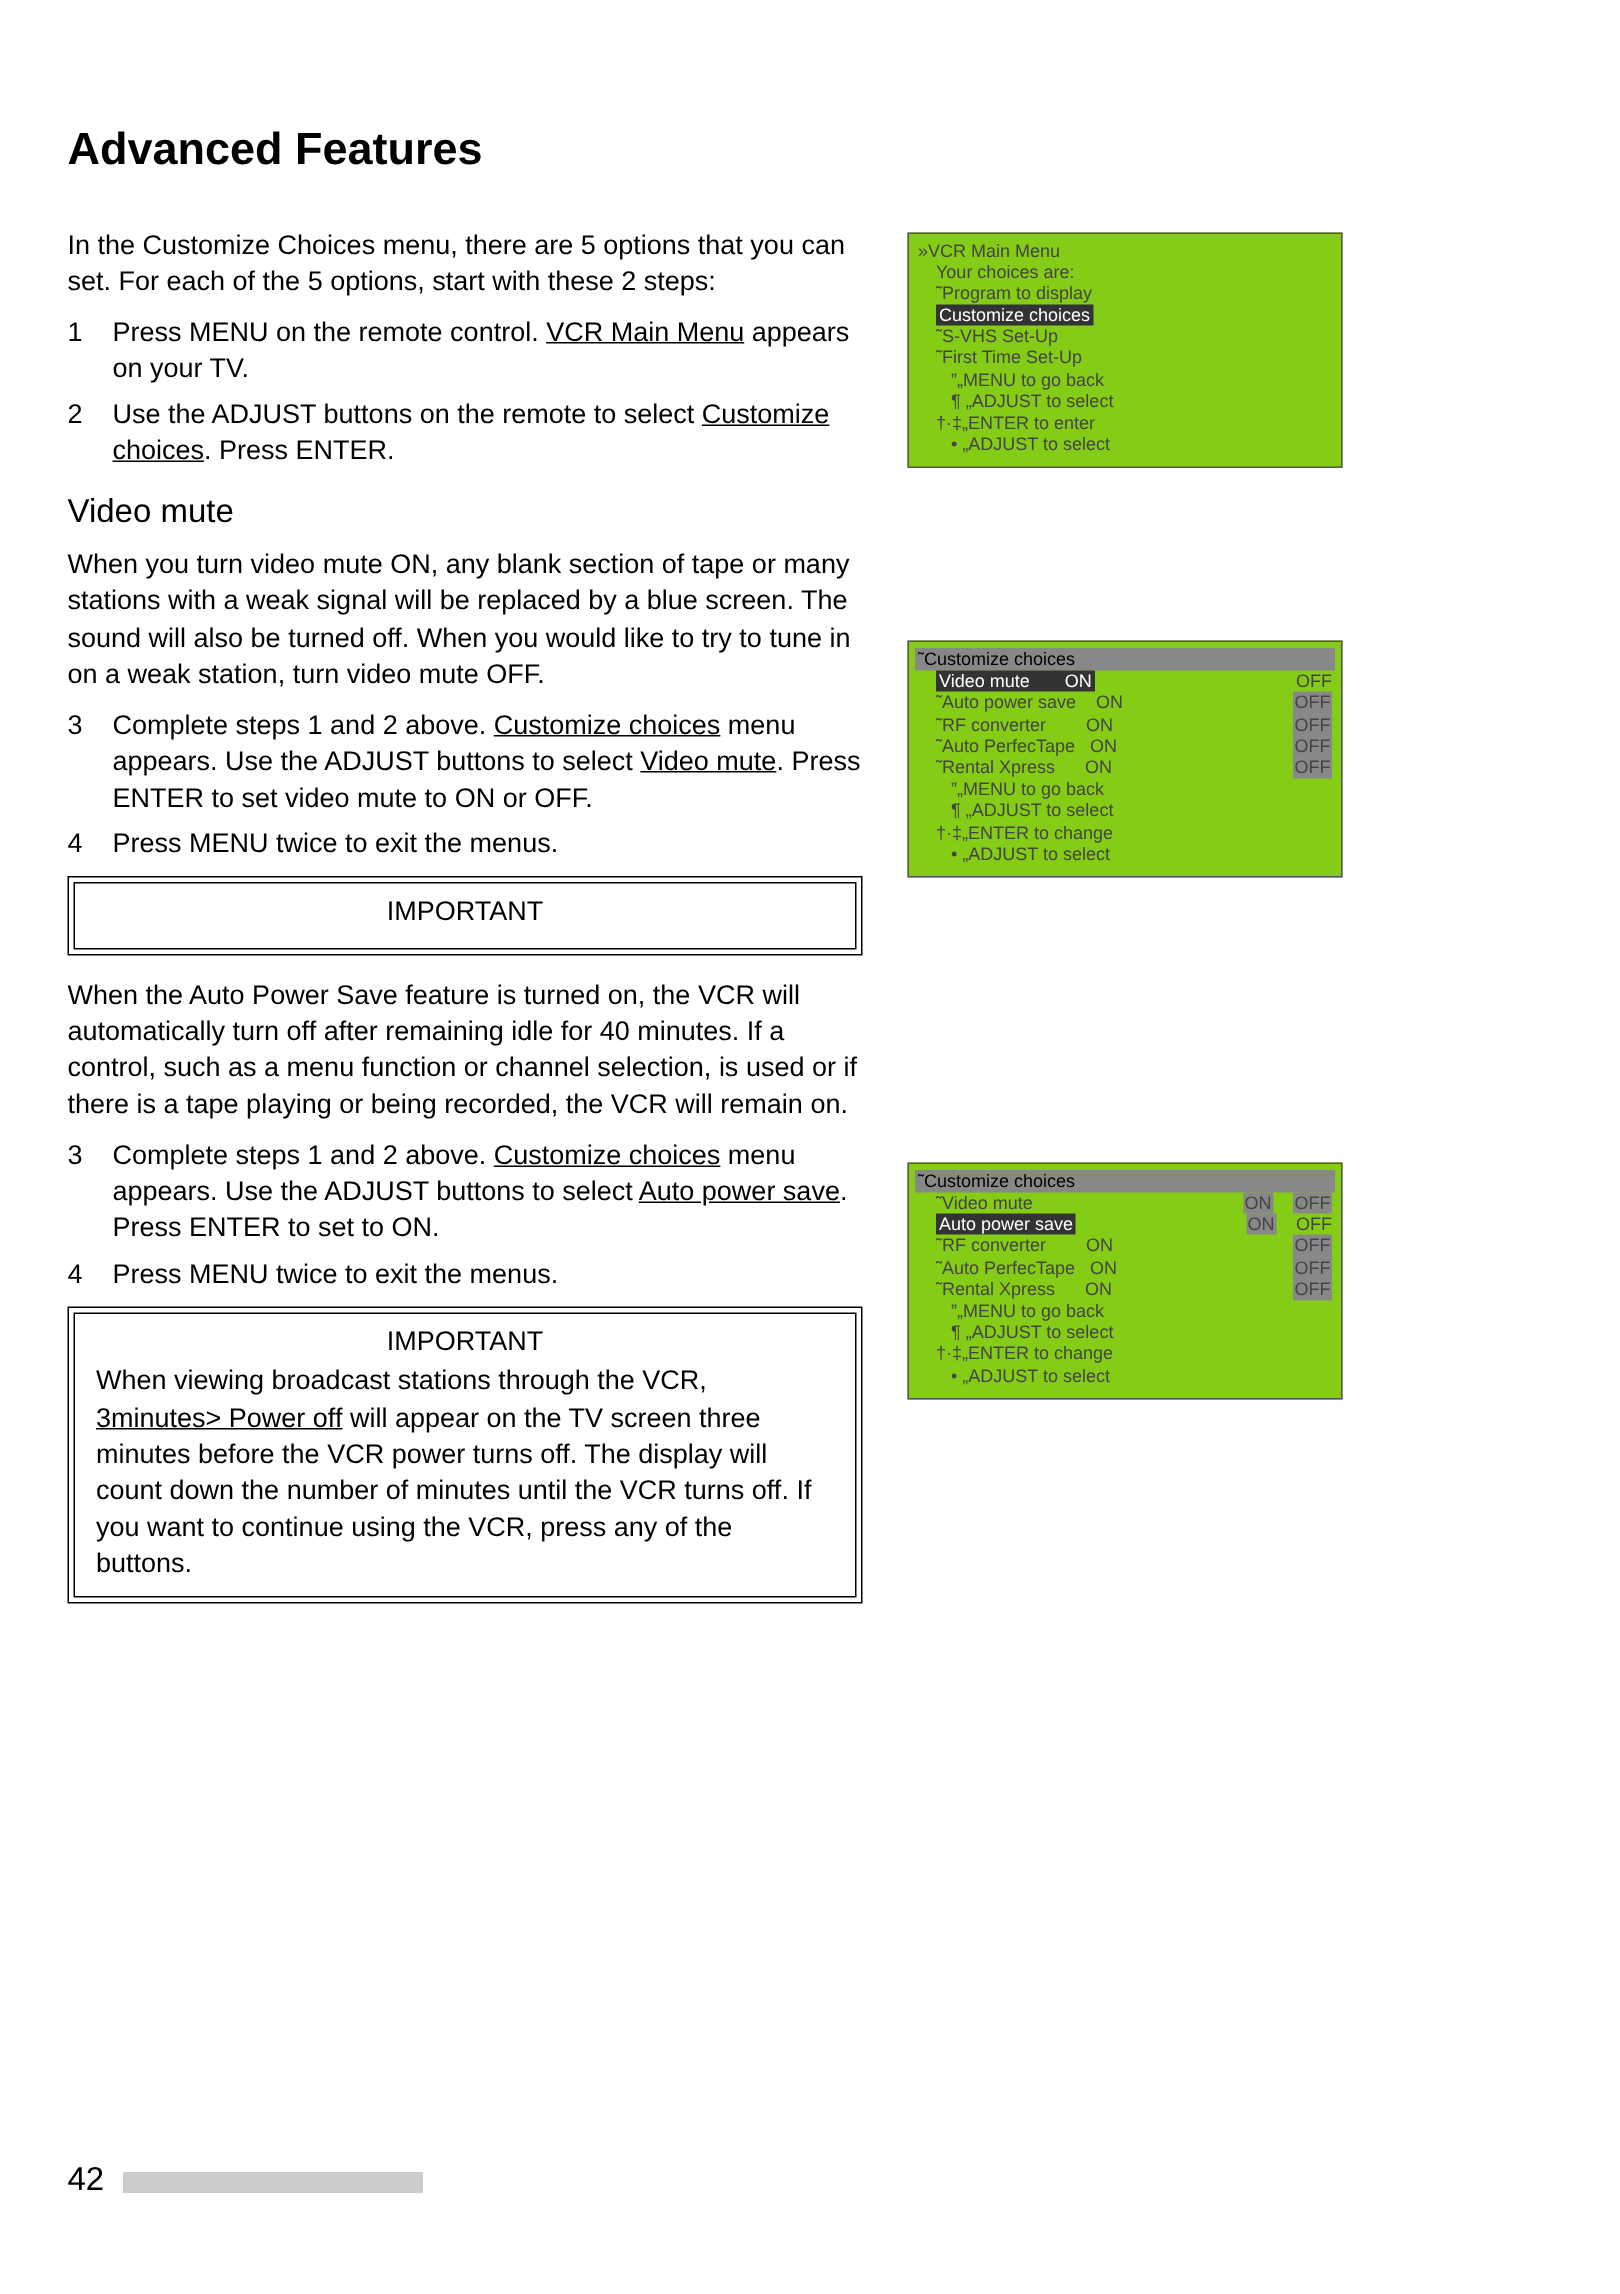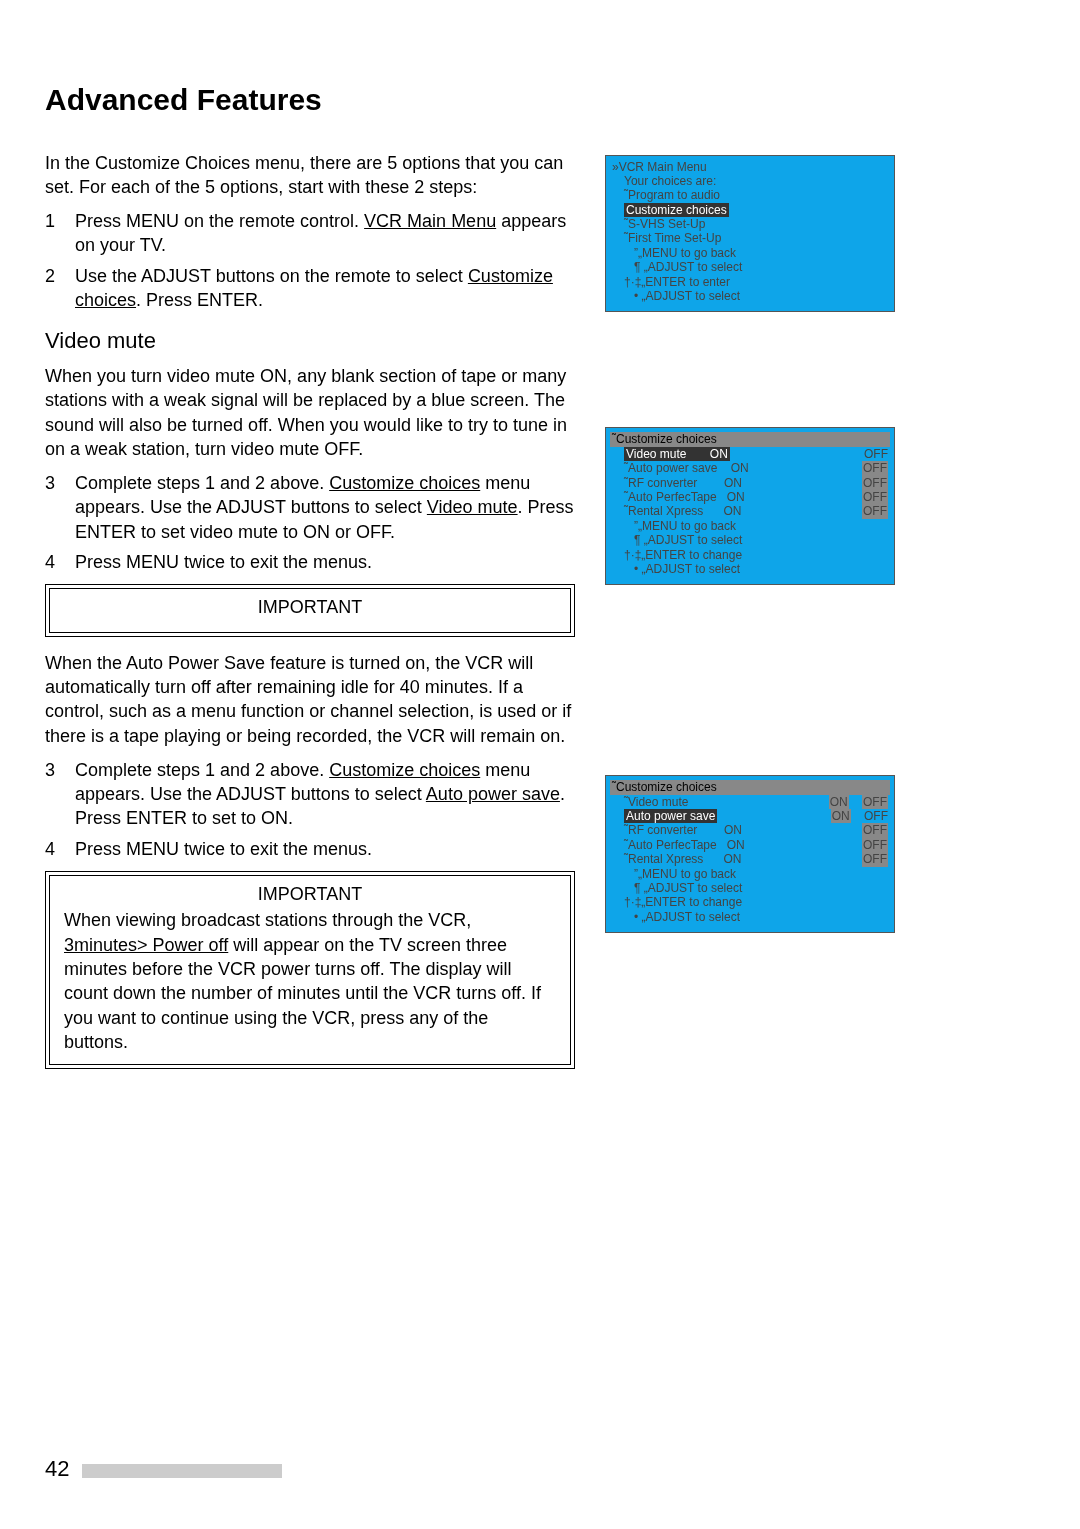--- a/index.html
+++ b/index.html
@@ -56,21 +56,21 @@
     padding: 6px 14px 10px 14px;
     margin: 8px 4px 18px 4px;
   }
   .important-label {
     text-align: center;
     margin-bottom: 2px;
   }
   
   .osd {
     border: 1px solid #555;
-    background: #0ea5e9;
+    background: #84cc16;
     padding: 4px 4px 8px 4px;
     font-size: 12px;
     line-height: 1.2;
     color: #444;
     margin-bottom: 120px;
   }
   .osd-row {
     display: flex;
     align-items: center;
     padding: 0 2px;
@@ -81,21 +81,21 @@
   }
   .osd-indent { padding-left: 14px; }
   .osd-indent2 { padding-left: 24px; }
   .osd-label { flex: 0 0 auto; }
   .osd-spacer { flex: 1; }
   .osd-off { flex: 0 0 auto; }
   .osd-off-hl { background:#888; padding:0 1px; }
   .osd .hl-item { background:#333; color:#fff; display:inline-block; padding:0 2px; }
   .page-number {
     position: absolute;
-    bottom: 45px;
+    bottom: 61px;
     left: 45px;
     font-size: 22px;
   }
   .page-number-bar {
     display:inline-block;
     width: 200px;
     height: 14px;
     background: #ccc;
     vertical-align: middle;
     margin-left: 6px;
@@ -163,21 +163,21 @@
           <span>When viewing broadcast stations through the VCR, </span><span class="underline">3minutes&gt; Power off</span><span> will appear on the TV screen three minutes before the VCR power turns off.  The display will count down the number of minutes until the VCR turns off.  If you want to continue using the VCR, press any of the buttons.</span>
         </div>
       </div>
     </div>
 
     <div class="right-col">
 
       <div class="osd" style="margin-bottom:115px;">
         <div class="osd-row">»VCR Main Menu</div>
         <div class="osd-row osd-indent">Your choices are:</div>
-        <div class="osd-row osd-indent">˜Program to audio</div>
+        <div class="osd-row osd-indent">˜Program to display</div>
         <div class="osd-row osd-indent">
             <span class="hl-item">Customize choices</span>
           </div>
         <div class="osd-row osd-indent">˜S-VHS Set-Up</div>
         <div class="osd-row osd-indent">˜First Time Set-Up</div>
         <div class="osd-row osd-indent2">”„MENU to go back</div>
         <div class="osd-row osd-indent2">¶ „ADJUST to select</div>
         <div class="osd-row osd-indent">†·‡„ENTER  to enter</div>
         <div class="osd-row osd-indent2">• „ADJUST  to select</div>
       </div>

